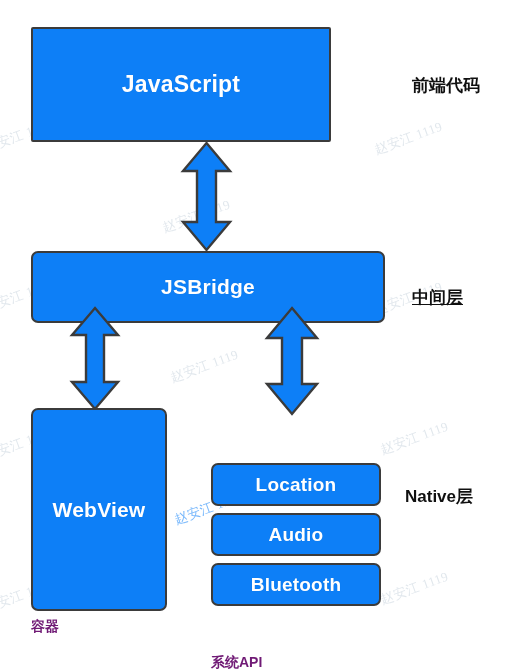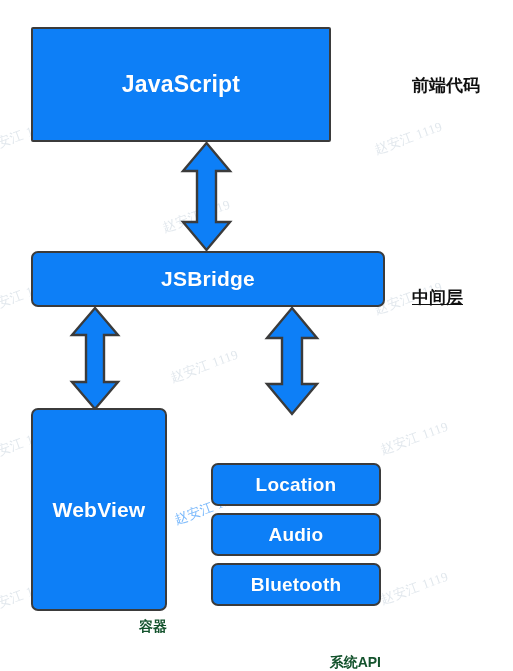--- a/index.html
+++ b/index.html
@@ -44,21 +44,21 @@
     align-items: center;
     justify-content: center;
     color: #ffffff;
     font-weight: bold;
     letter-spacing: 0.2px;
     text-shadow: 0 0 1px rgba(0,0,0,0.12);
   }
   .node .node-label { position: relative; z-index: 2; }
 
   .node-js      { left: 31px;  top: 27px;  width: 300px; height: 115px; font-size: 23px; border-radius: 2px; }
-  .node-bridge  { left: 31px;  top: 251px; width: 354px; height: 56px;  font-size: 21px; border-radius: 7px; }
+  .node-bridge  { left: 31px;  top: 251px; width: 354px; height: 72px;  font-size: 21px; border-radius: 7px; }
   .node-webview { left: 31px;  top: 408px; width: 136px; height: 203px; font-size: 21px; border-radius: 7px; }
 
   .node-api     { left: 211px; width: 170px; height: 43px; font-size: 19px; border-radius: 7px; }
   .api-0 { top: 414px; }
   .api-1 { top: 463px; }
   .api-2 { top: 513px; }
   .api-3 { top: 563px; }
 
   
   .side-label {
@@ -67,25 +67,25 @@
     font-weight: bold;
     font-size: 17px;
     white-space: nowrap;
   }
   .lbl-frontend { left: 412px; top: 74px;  }
   .lbl-middle   { left: 412px; top: 286px; text-decoration: underline; }
   .lbl-native   { left: 405px; top: 485px; }
 
   .caption {
     position: absolute;
-    color: #14532d;
+    color: #701a75;
     font-weight: bold;
     font-size: 14px;
     white-space: nowrap;
-    text-align: right;
+    text-align: left;
   }
   .cap-container { left: 31px;  top: 618px; width: 136px; }
   .cap-sysapi    { left: 211px; top: 618px; width: 170px; margin-top: 36px; }
 
   
   .arrow {
     position: absolute;
     pointer-events: none;
   }
   .arrow svg { display: block; }
@@ -146,17 +146,18 @@
   </div>
   <div class="node node-api api-2">
     <span class="node-label">Audio</span>
   </div>
   <div class="node node-api api-3">
     <span class="node-label">Bluetooth</span>
   </div>
 
   <div class="side-label lbl-frontend">前端代码</div>
   <div class="side-label lbl-middle">中间层</div>
+  <div class="side-label lbl-native">Native层</div>
 
   <div class="caption cap-container">容器</div>
   <div class="caption cap-sysapi">系统API</div>
 
 </div>
 
 </body></html>

